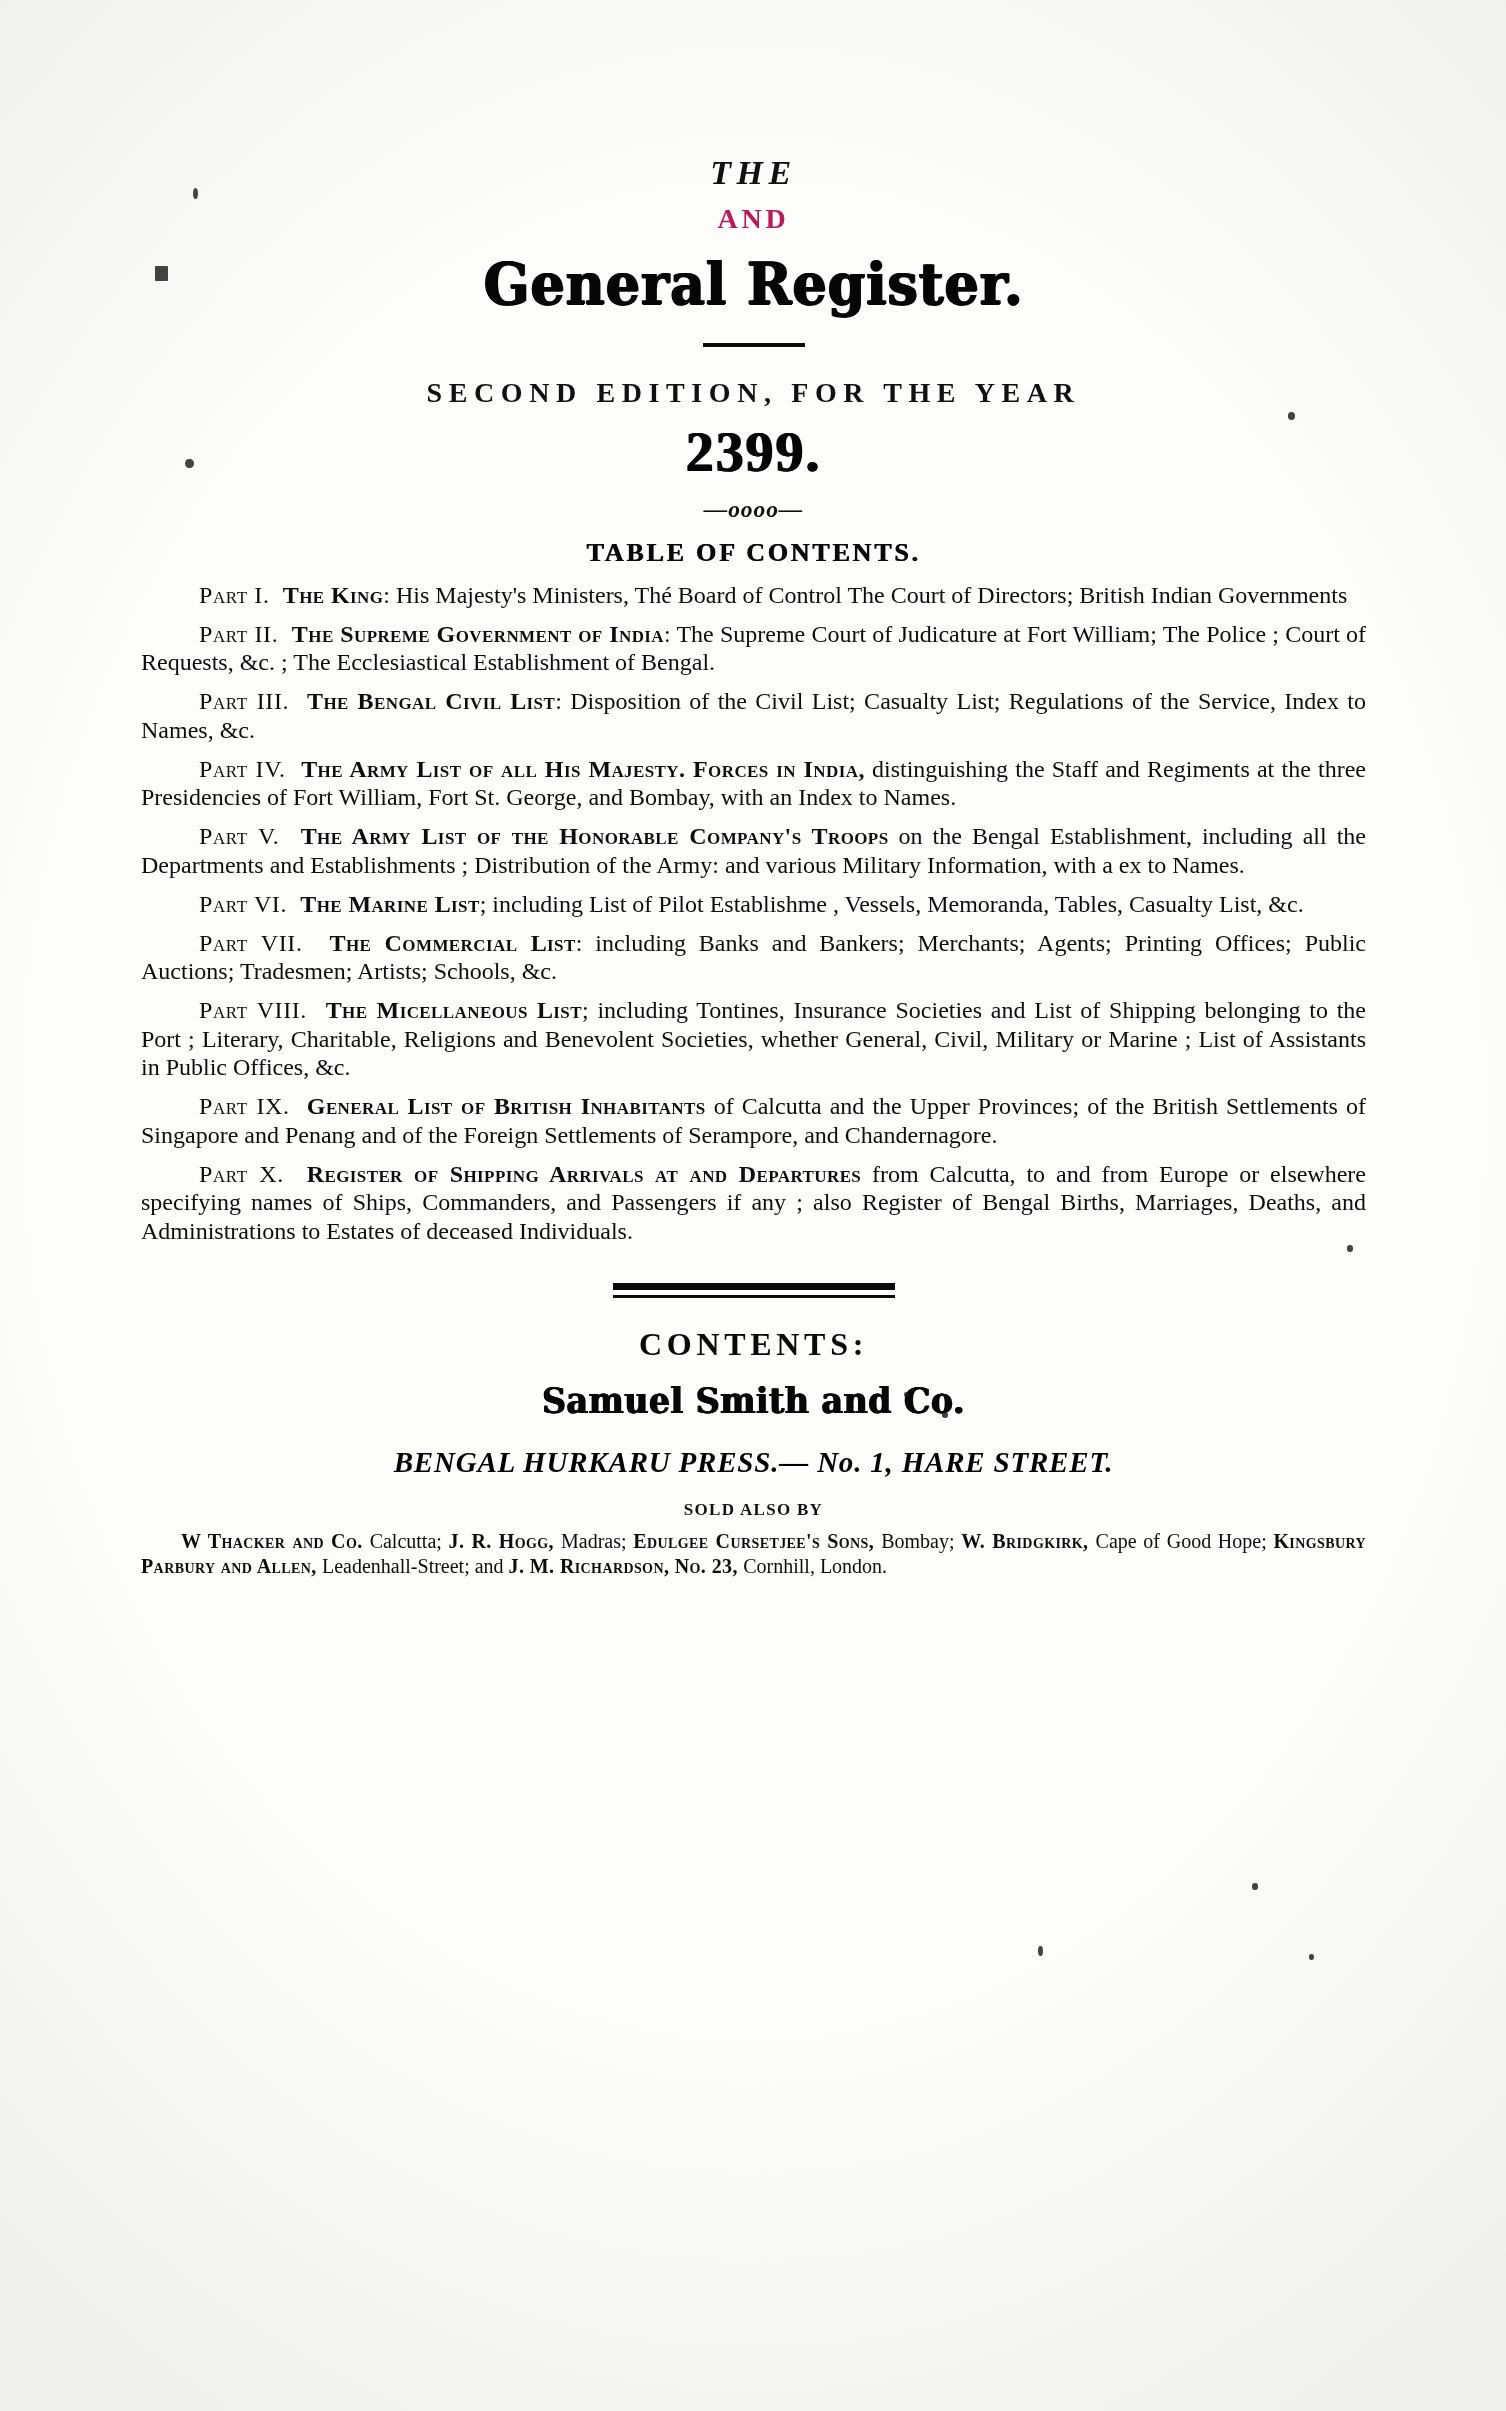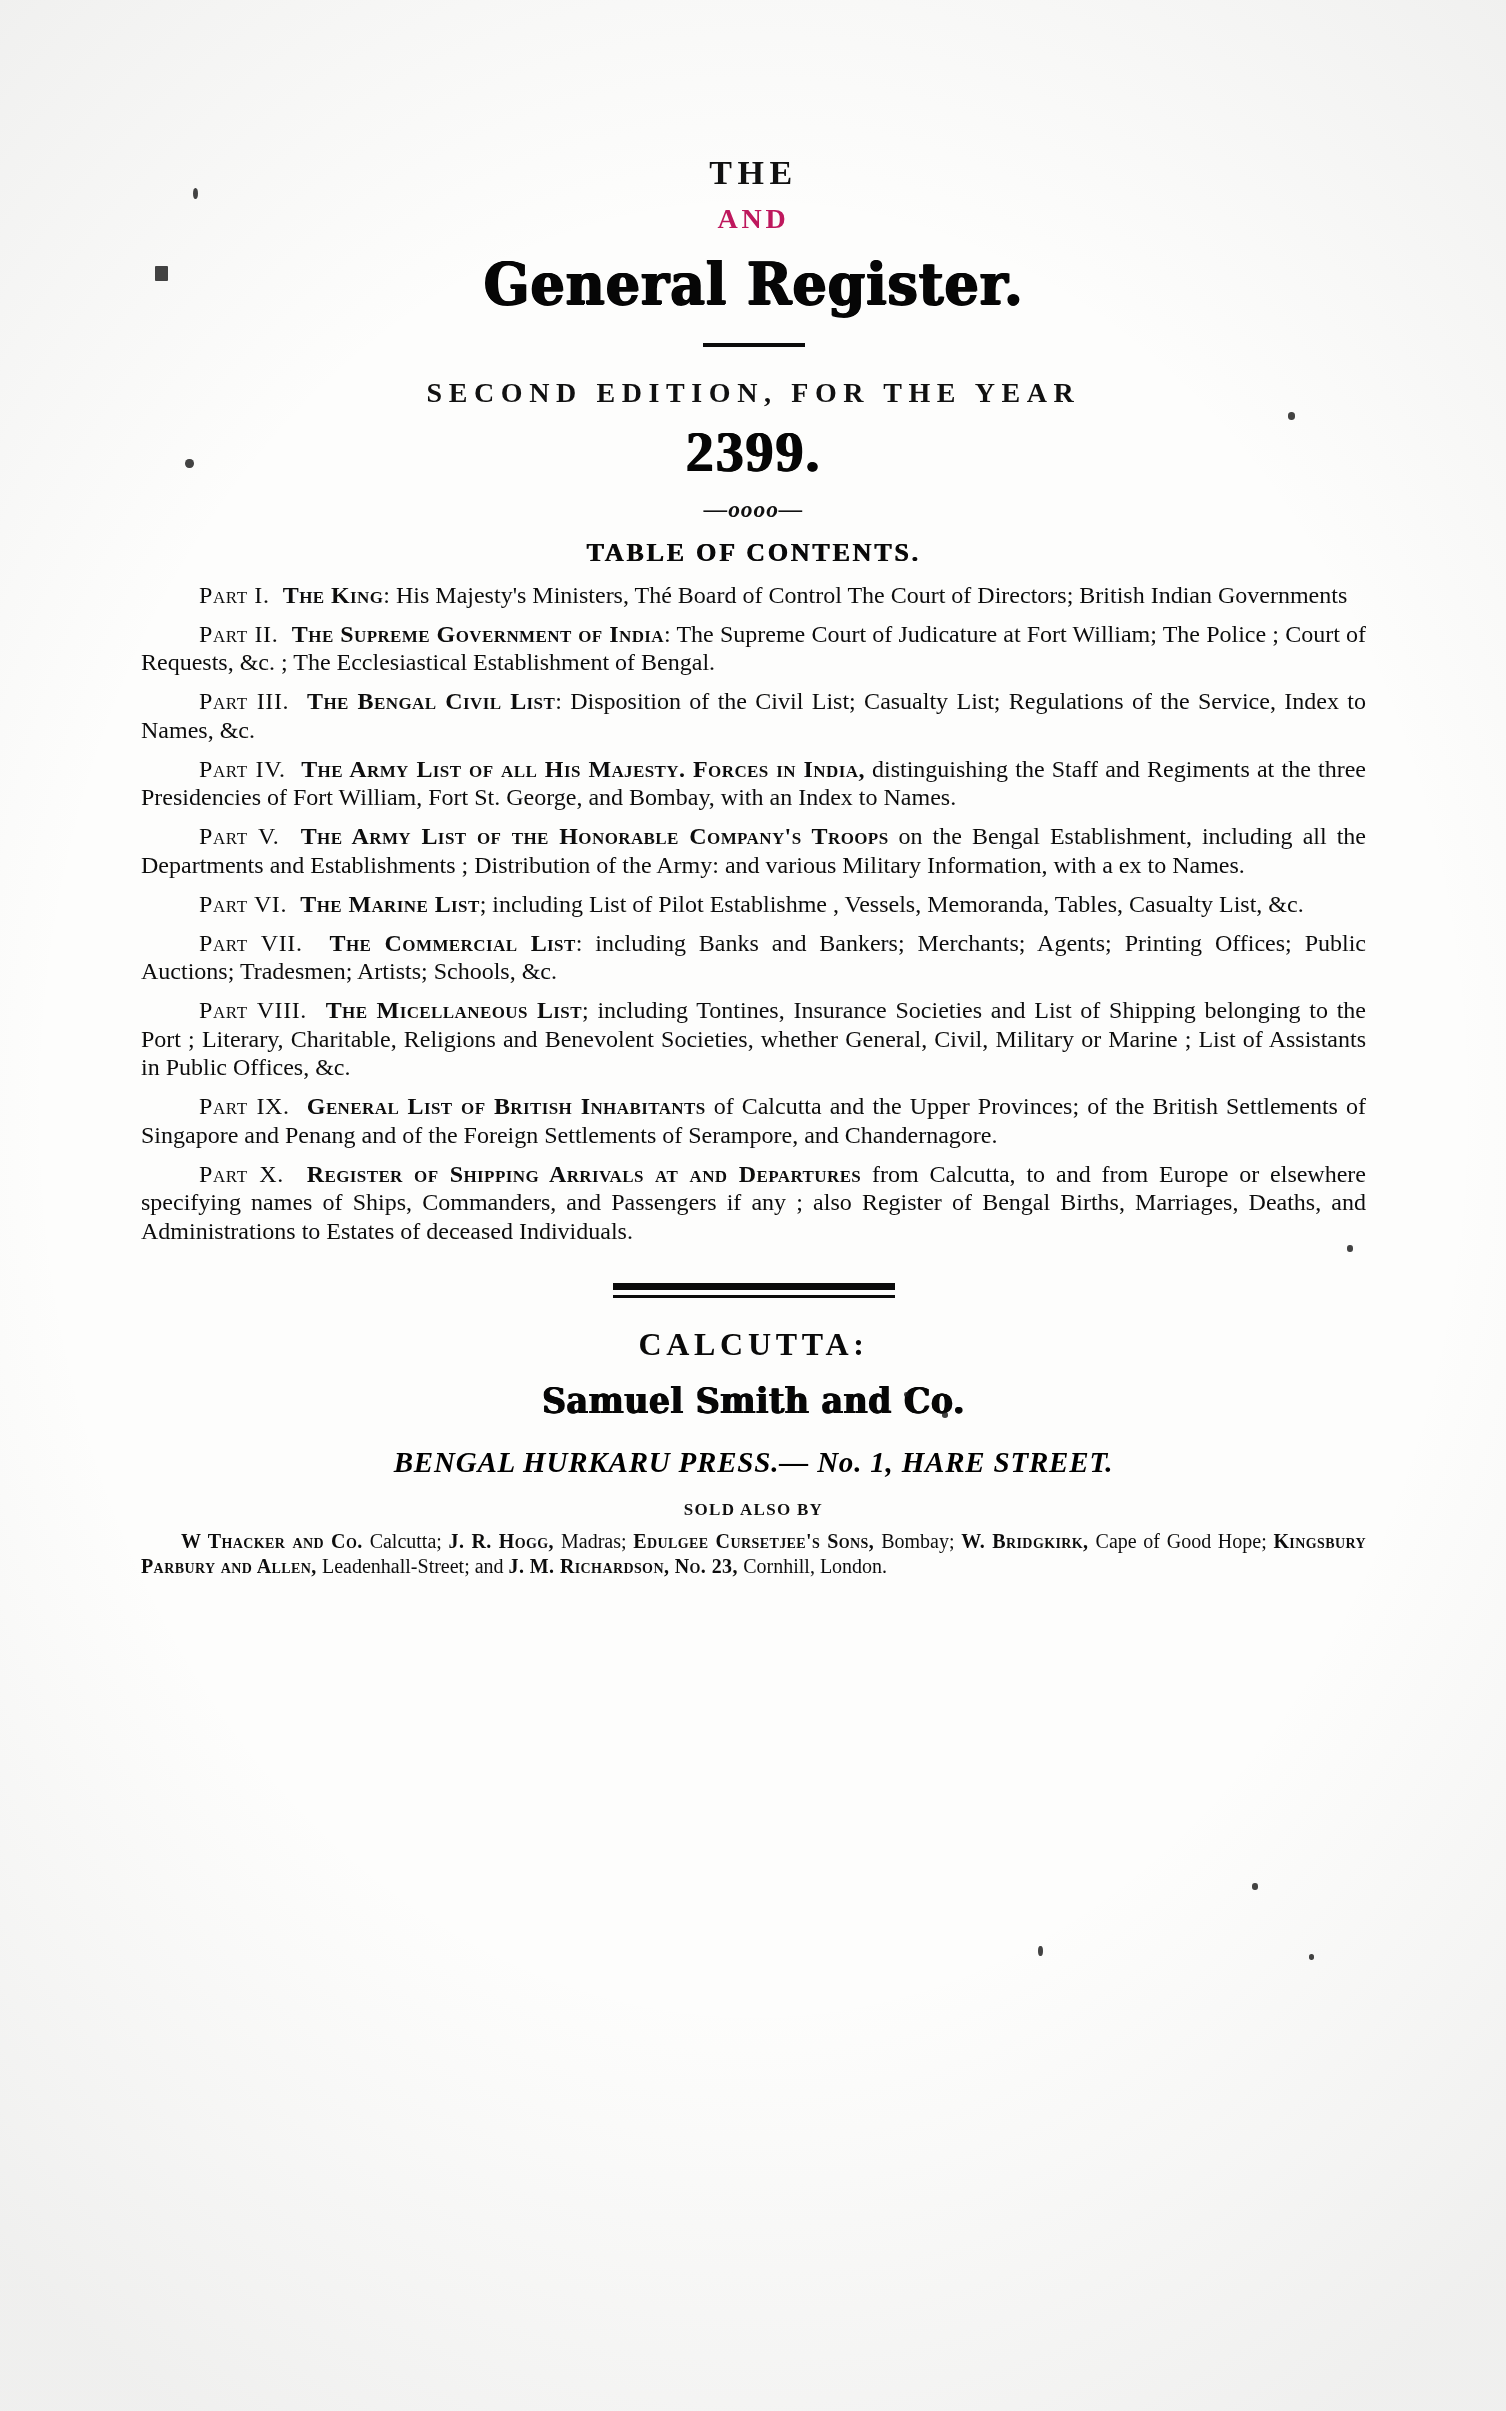--- a/index.html
+++ b/index.html
@@ -43,20 +43,21 @@
   
   .t-the {
     text-align: center;
     font-family: "Liberation Serif", serif;
     font-weight: 700;
     font-size: 34px;
     letter-spacing: 5.6px;
     margin-top: 156px;
     line-height: 1;
     color: #111;
+    font-style: italic;
   }
   .t-main {
     text-align: center;
     font-family: "Liberation Serif", serif;
     font-weight: 700;
     font-size: 81px;
     letter-spacing: 2.8px;
     line-height: 1.05;
     margin-top: 21px;
     color: #060606;
@@ -240,21 +241,21 @@
         <p><span class="pn">Part VIII.&nbsp;&nbsp;</span><span class="sc">The Micellaneous List</span><span>; including Tontines, Insurance Societies and List of Shipping belonging to the Port ; Literary, Charitable, Religions and Benevolent Societies, whether General, Civil, Military or Marine ; List of Assistants in Public Offices, &amp;c.</span></p>
         <p><span class="pn">Part IX.&nbsp;&nbsp;</span><span class="sc">General List of British Inhabitants</span><span> of Calcutta and the Upper Provinces; of the British Settlements of Singapore and Penang and of the Foreign Settlements of Serampore, and Chandernagore.</span></p>
         <p><span class="pn">Part X.&nbsp;&nbsp;</span><span class="sc">Register of Shipping Arrivals at and Departures</span><span> from Calcutta, to and from Europe or elsewhere specifying names of Ships, Commanders, and Passengers if any ; also Register of Bengal Births, Marriages, Deaths, and Administrations to Estates of deceased Individuals.</span></p>
       </div>
 
     <div>
       <div class="rule-double">
         <div class="r1"></div>
         <div class="r2"></div>
       </div>
-      <div class="imp-city">CALCUTTA:</div>
+      <div class="imp-city">CONTENTS:</div>
       <div class="imp-pub">Samuel Smith and Co.</div>
       <div class="imp-press">BENGAL HURKARU PRESS.— No. 1, HARE STREET.</div>
       <div class="imp-sold">SOLD ALSO BY</div>
       <div class="imp-sellers" id="sellers-line"><span class="sc">W </span><span class="sc">Thacker and Co. </span><span class="it">Calcutta</span><span>; </span><span class="sc">J. R. Hogg, </span><span class="it">Madras</span><span>; </span><span class="sc">Edulgee Cursetjee's Sons, </span><span class="it">Bombay</span><span>; </span><span class="sc">W. Bridgkirk, </span><span class="it">Cape of Good Hope</span><span>; </span><span class="sc">Kingsbury Parbury and Allen, </span><span class="it">Leadenhall-Street</span><span>; and </span><span class="sc">J. M. Richardson, No. 23, </span><span>Cornhill, London.</span></div>
     </div>
 
   </div>
 
   <div class="speck" style="left:193px; top:188px; width:4.7px; height:11.3px;"></div>
   <div class="speck sq" style="left:155px; top:266px; width:13px; height:15px;"></div>

